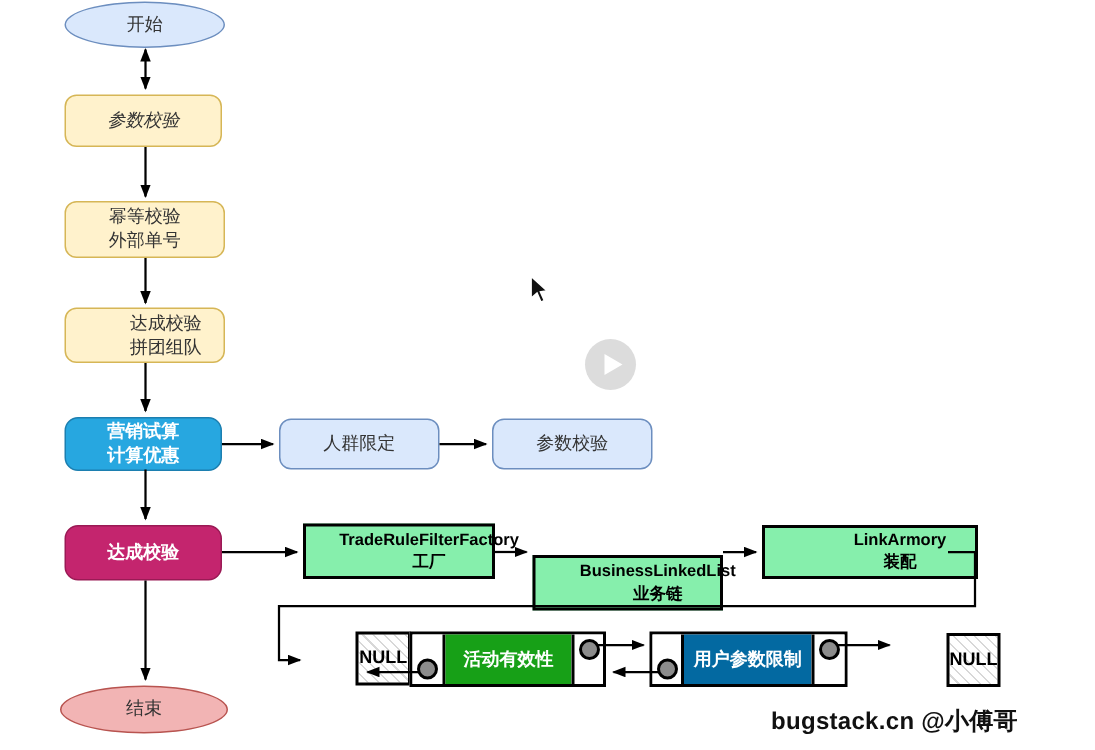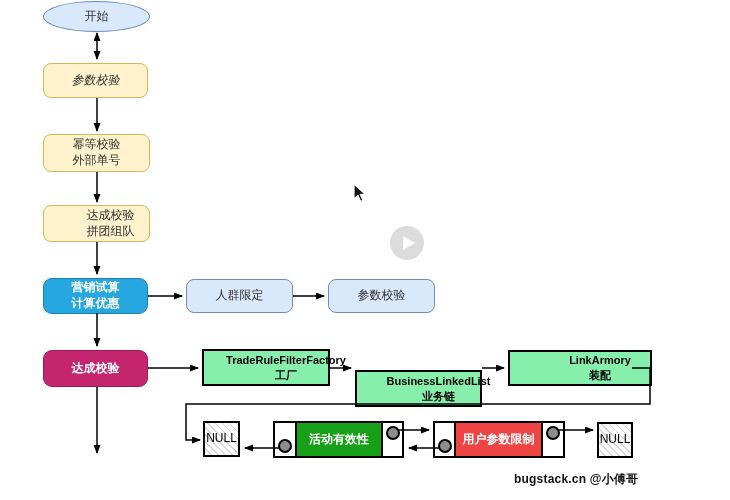--- a/index.html
+++ b/index.html
@@ -16,50 +16,51 @@
   }
   .ellipse{border-radius:50%;}
   .start-ellipse{background:#dae8fc;border:1px solid #6c8ebf;}
   .end-ellipse{background:#f2b4b4;border:1px solid #b85450;}
   .yellow{background:#fff2cc;border:1px solid #d6b656;border-radius:8px;}
   .lightblue{background:#dae8fc;border:1px solid #6c8ebf;border-radius:8px;}
   .blue{background:#27a7e0;border:1px solid #1c7fb0;border-radius:9px;color:#fff;font-weight:bold;}
   .magenta{background:#c4256e;border:1px solid #9a1a55;border-radius:9px;color:#fff;font-weight:bold;}
   .whitebox{background:#86efac;border:2px solid #000;font-weight:bold;font-size:11px;color:#000;border-radius:0;line-height:1.35;padding-left:40px;}
   .nullbox{
-    background:#fff;border:2px solid #000;font-weight:normal;font-size:12px;color:#000;
+    background:#fff;border:2px solid #000;font-weight:bold;font-size:12px;color:#000;
     background-image:repeating-linear-gradient(45deg,rgba(0,0,0,0) 0 4px,#d8d8d8 4px 5px);
+    margin-left:34px;
   }
   .chain-node{position:absolute;display:flex;border:2px solid #000;box-sizing:border-box;z-index:2;background:#fff;}
   .cell{position:relative;box-sizing:border-box;}
   .cell-prev{border-right:2px solid #000;background:#fff;}
   .cell-next{border-left:2px solid #000;background:#fff;}
   .cell-main{
     display:flex;align-items:center;justify-content:center;
     font-size:12px;font-weight:bold;color:#fff;text-align:center;
   }
   .green{background:#17a017;}
-  .red{background:#ef4444;}
+  .red{background:#0369a1;}
   .dot{
     position:absolute;width:10px;height:10px;border-radius:50%;
     background:#8c8c8c;border:2px solid #000;left:50%;transform:translateX(-50%);
   }
   .dot-bottom{bottom:3px;}
   .dot-top{top:3px;}
   .play-button{
     position:absolute;left:390px;top:226px;width:34px;height:34px;border-radius:50%;
     background:#dcdcdc;display:flex;align-items:center;justify-content:center;z-index:4;cursor:pointer;
   }
   .play-tri{
     width:0;height:0;border-top:7px solid transparent;border-bottom:7px solid transparent;
     border-left:12px solid #fff;margin-left:4px;
   }
   .cursor{position:absolute;left:352px;top:183px;z-index:5;}
   .watermark{
-    position:absolute;left:514px;top:471px;font-size:12px;font-weight:bold;color:#111;z-index:2;
+    position:absolute;left:514px;top:471px;font-size:16px;font-weight:bold;color:#111;z-index:2;
     letter-spacing:0.2px;
   }
 </style>
 </head>
 <body>
 
 <div class="canvas">
 
   <svg class="wires" width="730" height="500">
     <defs>
@@ -132,20 +133,21 @@
       <span class="dot dot-bottom"></span>
     </div>
     <div class="cell cell-main red" style="flex:1;">用户参数限制</div>
     <div class="cell cell-next" style="width:22px;">
       <span class="dot dot-top"></span>
     </div>
   </div>
 
   <div class="node nullbox" style="left:597px;top:422px;width:36px;height:36px;">NULL</div>
 
+  <div class="node ellipse end-ellipse" style="left:40px;top:457px;width:112px;height:32px;">结束</div>
 
   <div class="play-button">
     <span class="play-tri"></span>
   </div>
 
   <svg class="cursor" width="15" height="21" viewBox="0 0 15 21">
     <path d="M2,1 L2,16 L6,12.5 L8.6,18.5 L11,17.4 L8.4,11.6 L13,11 Z" fill="#111" stroke="#fff" stroke-width="1.2"></path>
   </svg>
 
   <div class="watermark">bugstack.cn @小傅哥</div>

